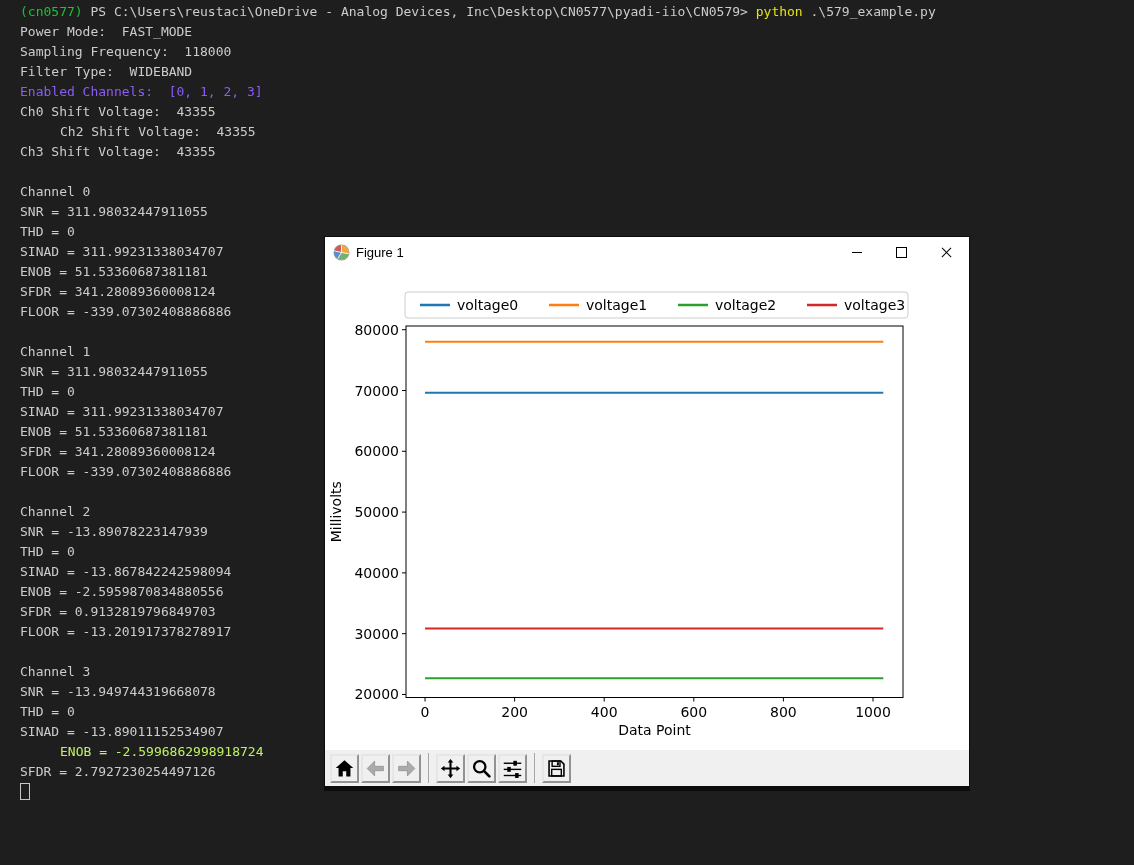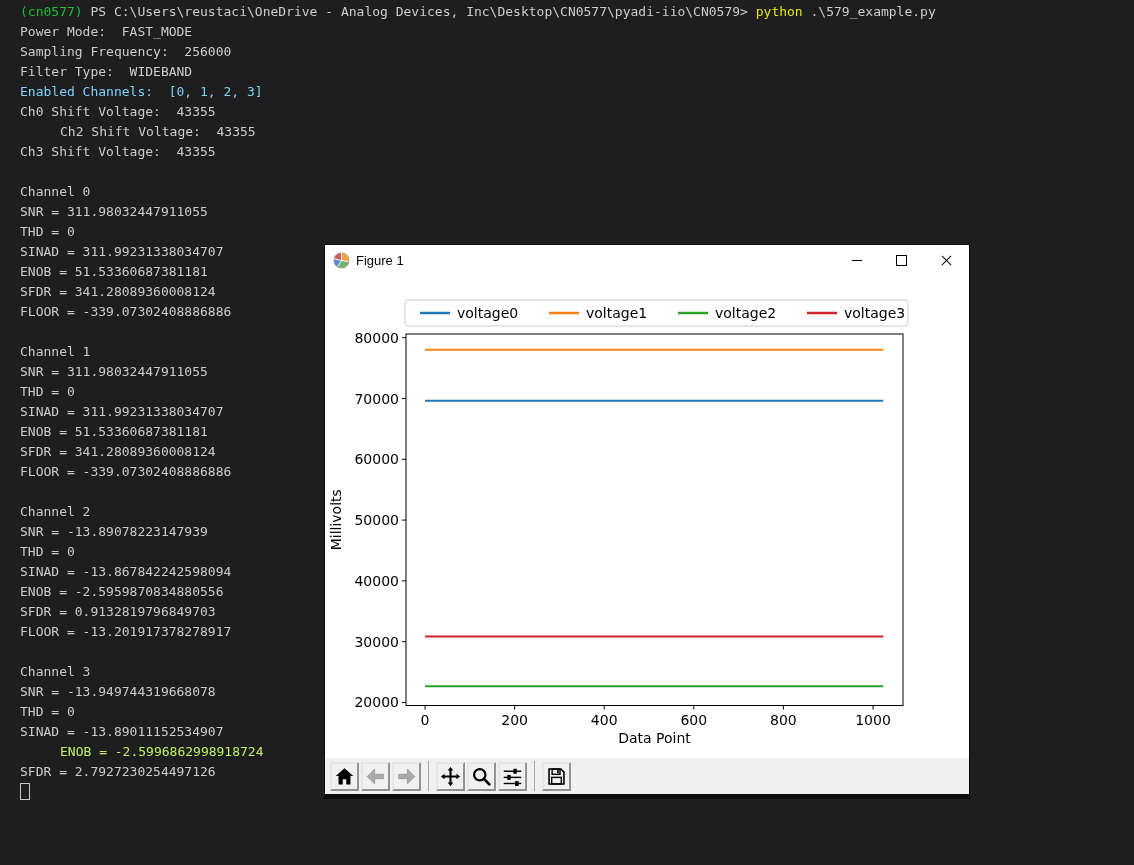--- a/index.html
+++ b/index.html
@@ -7,21 +7,21 @@
           font-family:"DejaVu Sans Mono","Liberation Mono",monospace;}
 
   
   .terminal{position:absolute;inset:0;padding:2px 0 0 20px;}
   .tline{position:relative;height:20px;line-height:20px;font-size:13px;white-space:pre;}
   .cmd-ring{position:absolute;left:-15px;top:5px;width:8px;height:8px;border:1.5px solid #7d8590;
             border-radius:50%;display:block;}
   .cursor-box{display:inline-block;width:8px;height:15px;border:1px solid #c3c8cd;vertical-align:middle;margin-top:-3px;}
 
   
-  .fig-window{position:absolute;left:324px;top:244px;width:646px;height:555px;
+  .fig-window{position:absolute;left:324px;top:236px;width:646px;height:555px;
               border:1px solid #0c0c0c;background:#eab308;box-sizing:border-box;}
   .titlebar{height:30px;background:#ffffff;display:flex;align-items:center;
             font-family:"Liberation Sans","DejaVu Sans",sans-serif;}
   .mpl-icon{width:17px;height:17px;margin-left:8px;display:inline-block;}
   .title-text{margin-left:6px;font-size:13px;color:#000;}
   .controls{margin-left:auto;display:flex;height:30px;}
   .ctrl{width:45px;height:30px;display:flex;align-items:center;justify-content:center;cursor:default;}
   .min-glyph{width:10px;height:1px;background:#000;display:block;}
   .max-glyph{width:9px;height:9px;border:1px solid #000;display:block;}
   .close-glyph{position:relative;width:13px;height:13px;display:block;}
@@ -40,23 +40,23 @@
 </style>
 </head>
 <body>
 
 <div id="screen">
 
   <div class="terminal">
     <div id="term-out">
         <div class="tline"><span style="color: rgb(25, 195, 50);">(cn0577) </span><span style="color: rgb(204, 204, 204);">PS C:\Users\reustaci\OneDrive - Analog Devices, Inc\Desktop\CN0577\pyadi-iio\CN0579&gt; </span><span style="color: rgb(229, 229, 16);">python</span><span style="color: rgb(204, 204, 204);"> .\579_example.py</span></div>
         <div class="tline"><span style="color: rgb(204, 204, 204);">Power Mode:  FAST_MODE</span></div>
-        <div class="tline"><span style="color: rgb(204, 204, 204);">Sampling Frequency:  256000</span></div>
+        <div class="tline"><span style="color: rgb(204, 204, 204);">Sampling Frequency:  118000</span></div>
         <div class="tline"><span style="color: rgb(204, 204, 204);">Filter Type:  WIDEBAND</span></div>
-        <div class="tline"><span style="color: #7dd3fc; margin-top: 27px;">Enabled Channels:  [0, 1, 2, 3]</span></div>
+        <div class="tline"><span style="color: #8b5cf6; margin-top: 27px;">Enabled Channels:  [0, 1, 2, 3]</span></div>
         <div class="tline"><span style="color: rgb(204, 204, 204);">Ch0 Shift Voltage:  43355</span></div>
         <div class="tline"><span style="color: rgb(204, 204, 204); margin-left: 40px;">Ch2 Shift Voltage:  43355</span></div>
         <div class="tline"><span style="color: rgb(204, 204, 204);">Ch3 Shift Voltage:  43355</span></div>
         <div class="tline"></div>
         <div class="tline"><span style="color: rgb(204, 204, 204); margin-top: 32px;">Channel 0</span></div>
         <div class="tline"><span style="color: rgb(204, 204, 204);">SNR = 311.98032447911055</span></div>
         <div class="tline"><span style="color: rgb(204, 204, 204);">THD = 0</span></div>
         <div class="tline"><span style="color: rgb(204, 204, 204);">SINAD = 311.99231338034707</span></div>
         <div class="tline"><span style="color: rgb(204, 204, 204);">ENOB = 51.53360687381181</span></div>
         <div class="tline"><span style="color: rgb(204, 204, 204);">SFDR = 341.28089360008124</span></div>

